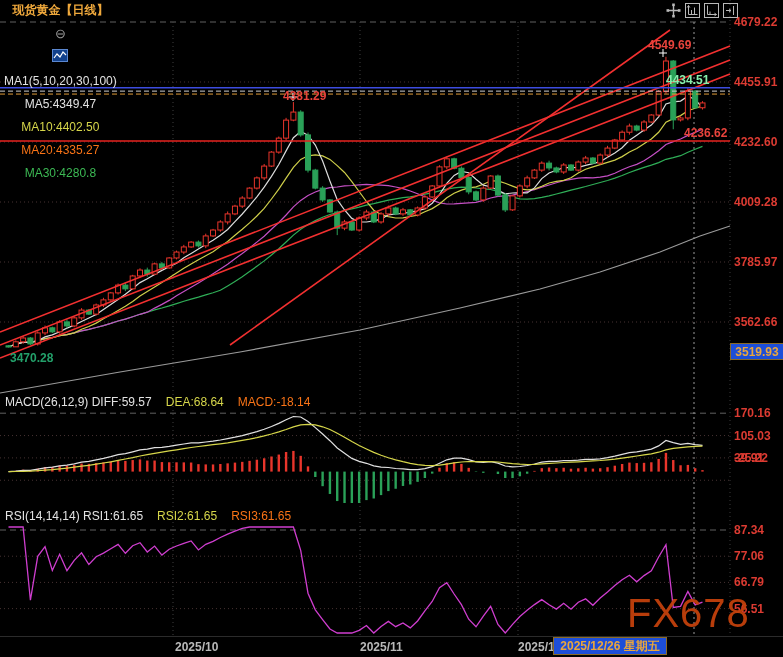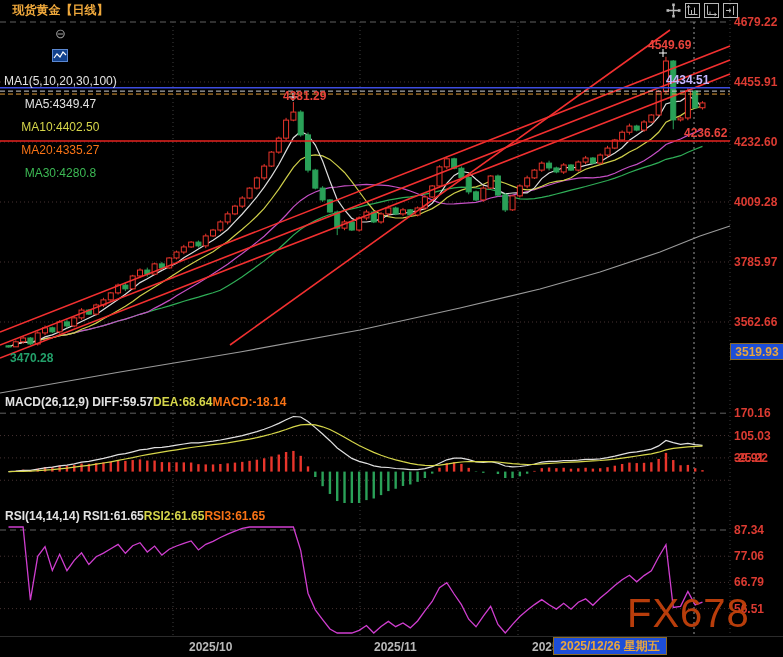--- a/index.html
+++ b/index.html
@@ -7,24 +7,24 @@
        font-family:"Liberation Sans",sans-serif;-webkit-font-smoothing:antialiased;}
   #cv{position:absolute;left:0;top:0;}
   .hdr{position:absolute;left:4px;top:2px;height:18px;display:flex;align-items:center;gap:9px;
        font-size:12px;white-space:nowrap;z-index:3;flex-direction:column;}
   .title{color:#f0a93c;font-weight:700;}
   .collapse{color:#9a9a9a;font-size:13px;line-height:12px;}
   .w{color:#e2e2e2;} .yel{color:#d6d64a;} .mag{color:#f97316;} .grn{color:#3cb954;}
   .icons{position:absolute;left:666px;top:3px;display:flex;gap:4px;z-index:3;}
   .icons svg{display:block;}
   .lbl{position:absolute;font-size:12px;font-weight:700;white-space:nowrap;z-index:2;}
-  .red{color:#e8433c;} .blue{color:#c4b5fd;} .lowlbl{color:#23a06a;}
+  .red{color:#e8433c;} .blue{color:#86efac;} .lowlbl{color:#23a06a;}
   .tick{position:absolute;left:734px;font-size:12px;font-weight:700;color:#dc3b32;white-space:nowrap;z-index:2;}
-  .mtick{position:absolute;font-size:12px;font-weight:700;color:#b9b9b9;top:640px;white-space:nowrap;z-index:2;margin-left:14px;}
-  .subhdr{position:absolute;display:flex;font-size:12px;white-space:nowrap;z-index:3;font-weight:bold;}
+  .mtick{position:absolute;font-size:12px;font-weight:700;color:#b9b9b9;top:640px;white-space:nowrap;z-index:2;}
+  .subhdr{position:absolute;display:flex;gap:14px;font-size:12px;white-space:nowrap;z-index:3;}
   .box{position:absolute;background:#1d4ed8;border:1px solid #8a6a26;color:#eaa63c;
        font-size:12px;font-weight:700;display:flex;align-items:center;justify-content:center;
        white-space:nowrap;z-index:4;}
   .watermark{position:absolute;left:627px;top:591px;font-size:40px;color:#c2410c;opacity:.95;
        letter-spacing:1px;z-index:6;}
   .clip3{overflow:hidden;width:36px;}
 </style>
 </head>
 <body>
 

